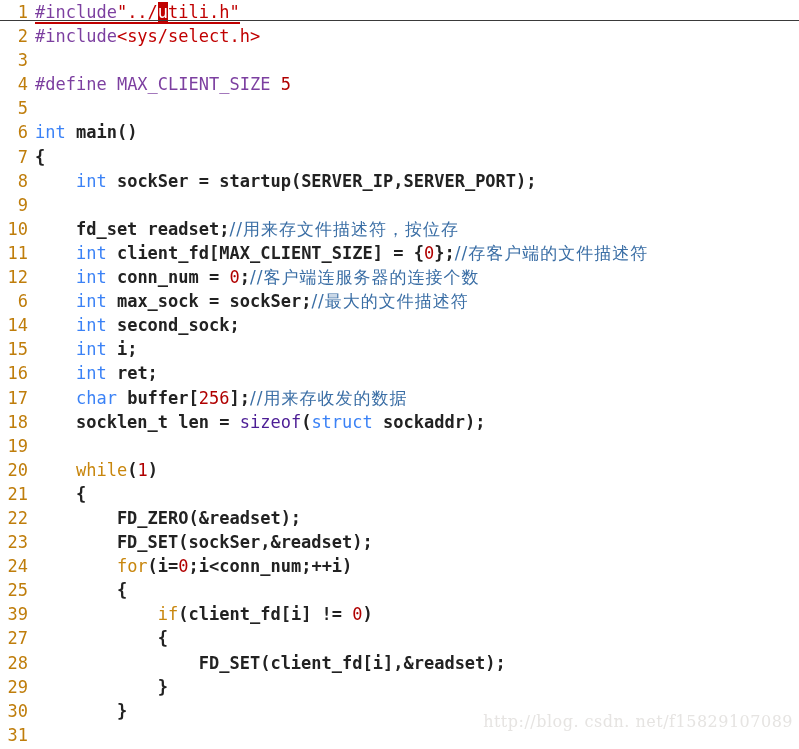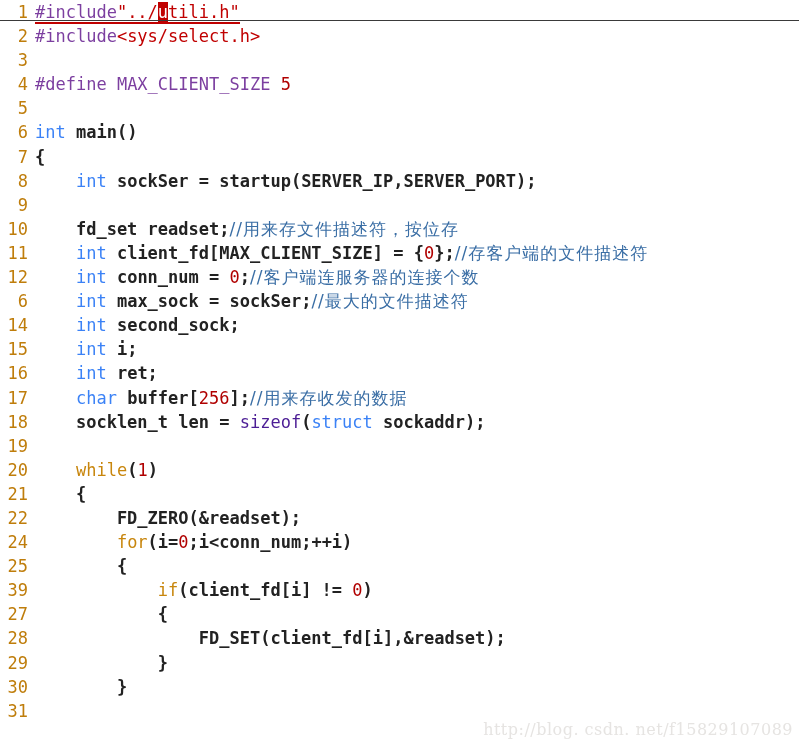--- a/index.html
+++ b/index.html
@@ -82,21 +82,21 @@
   }
   
   .cursor {
     background: #c00000;
     color: #ffffff;
     display: inline-block;
   }
   .watermark {
     position: absolute;
     right: 6px;
-    bottom: 10px;
+    bottom: 18px;
     color: #e6e4e2;
     font-size: 16px;
     font-family: "DejaVu Serif", serif;
     letter-spacing: 0.5px;
     white-space: pre;
     user-select: none;
     z-index: 2;
   }
 </style>
 </head>
@@ -122,20 +122,21 @@
       <div class="line"><div class="gutter">6</div><div class="content"><span class="t-plain">    </span><span class="t-kw">int</span><span class="t-plain"> max_sock = sockSer;</span><span class="t-cmt cjk">//最大的文件描述符</span></div></div>
       <div class="line"><div class="gutter">14</div><div class="content"><span class="t-plain">    </span><span class="t-kw">int</span><span class="t-plain"> second_sock;</span></div></div>
       <div class="line"><div class="gutter">15</div><div class="content"><span class="t-plain">    </span><span class="t-kw">int</span><span class="t-plain"> i;</span></div></div>
       <div class="line"><div class="gutter">16</div><div class="content"><span class="t-plain">    </span><span class="t-kw">int</span><span class="t-plain"> ret;</span></div></div>
       <div class="line"><div class="gutter">17</div><div class="content"><span class="t-plain">    </span><span class="t-kw">char</span><span class="t-plain"> buffer[</span><span class="t-num">256</span><span class="t-plain">];</span><span class="t-cmt cjk">//用来存收发的数据</span></div></div>
       <div class="line"><div class="gutter">18</div><div class="content"><span class="t-plain">    socklen_t len = </span><span class="t-fn">sizeof</span><span class="t-plain">(</span><span class="t-kw">struct</span><span class="t-plain"> sockaddr);</span></div></div>
       <div class="line"><div class="gutter">19</div><div class="content"></div></div>
       <div class="line"><div class="gutter">20</div><div class="content"><span class="t-plain">    </span><span class="t-ctl">while</span><span class="t-plain">(</span><span class="t-num">1</span><span class="t-plain">)</span></div></div>
       <div class="line"><div class="gutter">21</div><div class="content"><span class="t-plain">    {</span></div></div>
       <div class="line"><div class="gutter">22</div><div class="content"><span class="t-plain">        FD_ZERO(&amp;readset);</span></div></div>
+      <div class="line"><div class="gutter">23</div><div class="content"><span class="t-plain">        FD_SET(sockSer,&amp;readset);</span></div></div>
       <div class="line"><div class="gutter">24</div><div class="content"><span class="t-plain">        </span><span class="t-ctl">for</span><span class="t-plain">(i=</span><span class="t-num">0</span><span class="t-plain">;i&lt;conn_num;++i)</span></div></div>
       <div class="line"><div class="gutter">25</div><div class="content"><span class="t-plain">        {</span></div></div>
       <div class="line"><div class="gutter">39</div><div class="content"><span class="t-plain">            </span><span class="t-ctl">if</span><span class="t-plain">(client_fd[i] != </span><span class="t-num">0</span><span class="t-plain">)</span></div></div>
       <div class="line"><div class="gutter">27</div><div class="content"><span class="t-plain">            {</span></div></div>
       <div class="line"><div class="gutter">28</div><div class="content"><span class="t-plain">                FD_SET(client_fd[i],&amp;readset);</span></div></div>
       <div class="line"><div class="gutter">29</div><div class="content"><span class="t-plain">            }</span></div></div>
       <div class="line"><div class="gutter">30</div><div class="content"><span class="t-plain">        }</span></div></div>
       <div class="line"><div class="gutter">31</div><div class="content"></div></div>
     </div>
 

